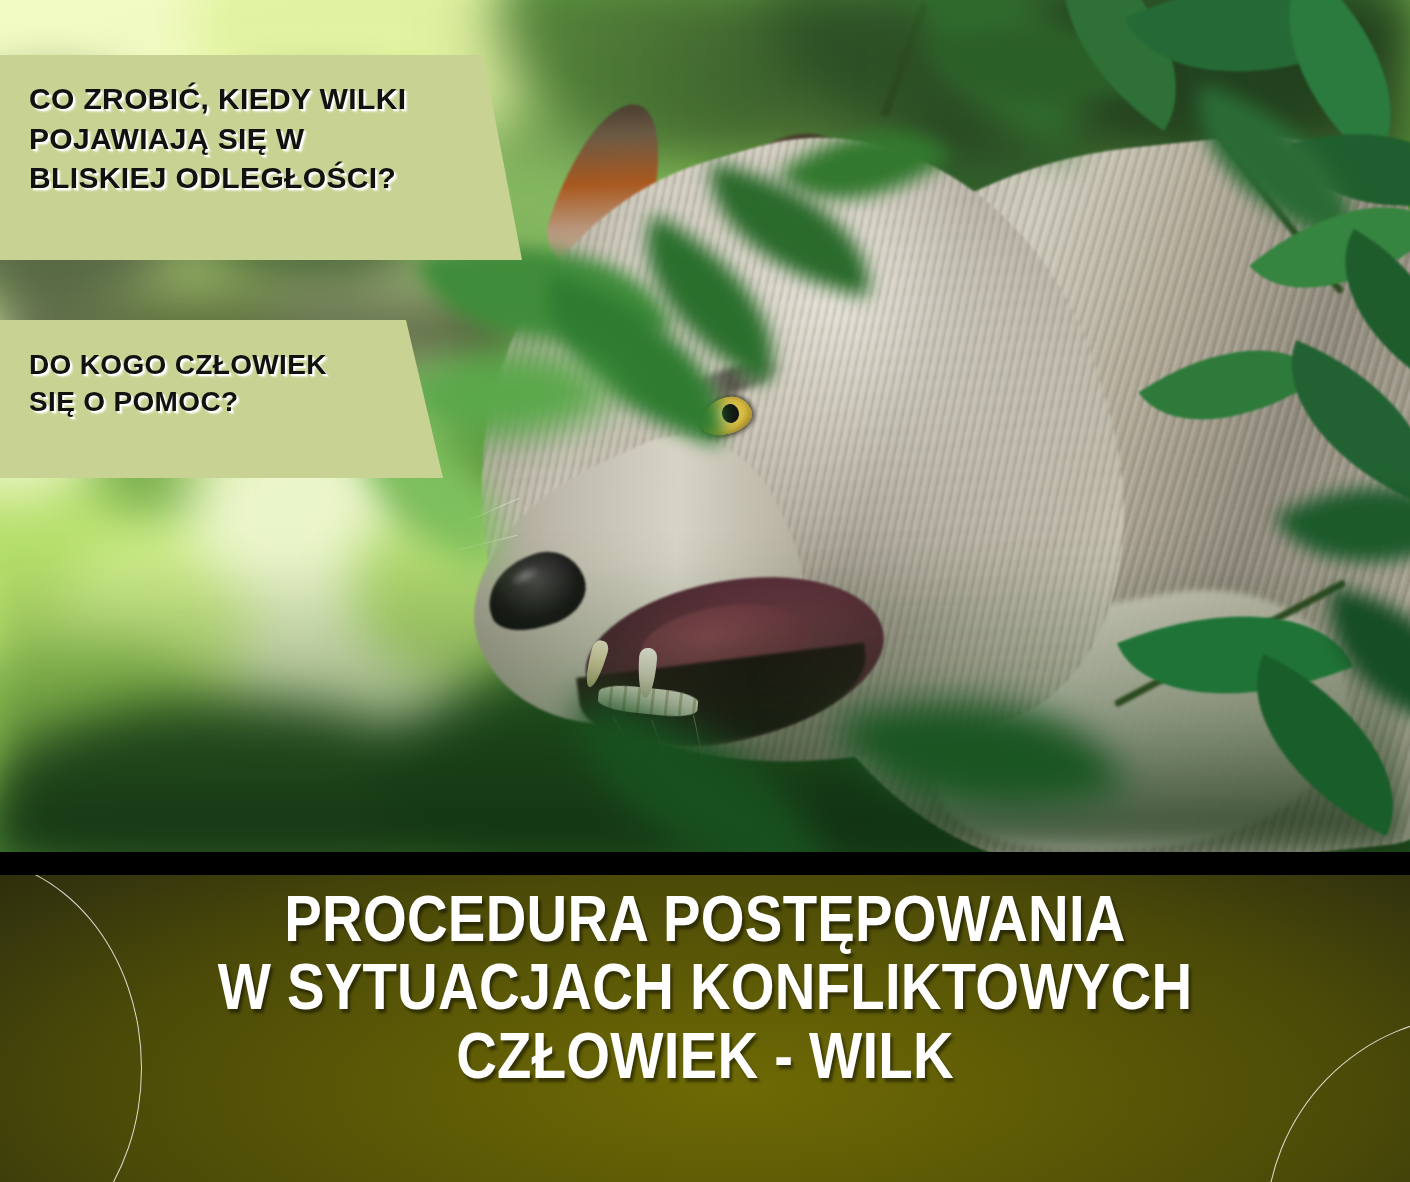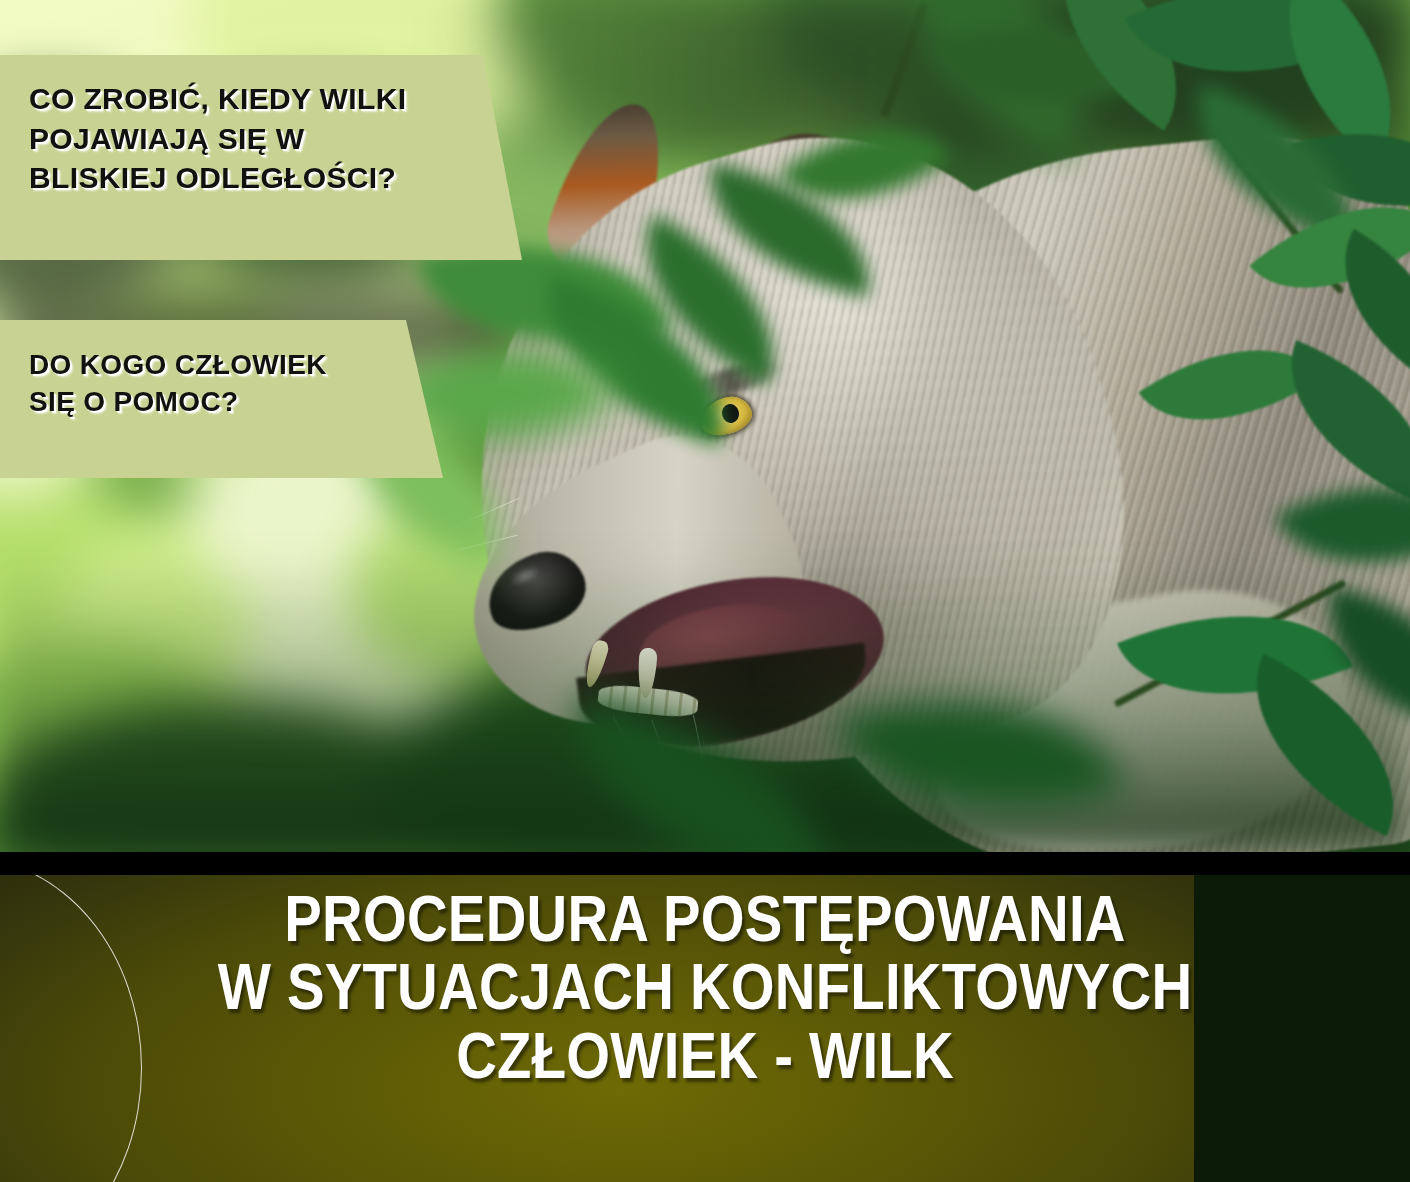--- a/index.html
+++ b/index.html
@@ -212,21 +212,21 @@
     white-space:pre-line;
   }
   .callout-1 .ctext{top:24px;font-size:30px;width:470px;}
   .callout-2 .ctext{top:27px;font-size:28px;width:400px;}
 
   
   .blackbar{
     position:absolute;left:0;top:852px;width:1410px;height:23px;background:#000;
   }
   .banner{
-    position:absolute;left:0;top:875px;width:1194px;height:307px;
+    position:absolute;left:0;top:875px;width:1410px;height:307px;
     overflow:hidden;
     background:
       radial-gradient(ellipse 78% 120% at 52% 70%, #6e6a05 0%, #5d5a06 30%, #4b4a08 58%, #35360d 80%, #242709 100%);
   }
   .banner .arc{
     position:absolute;
     border:1.6px solid rgba(255,255,255,.82);
     border-radius:50%;
     background:transparent;
   }

